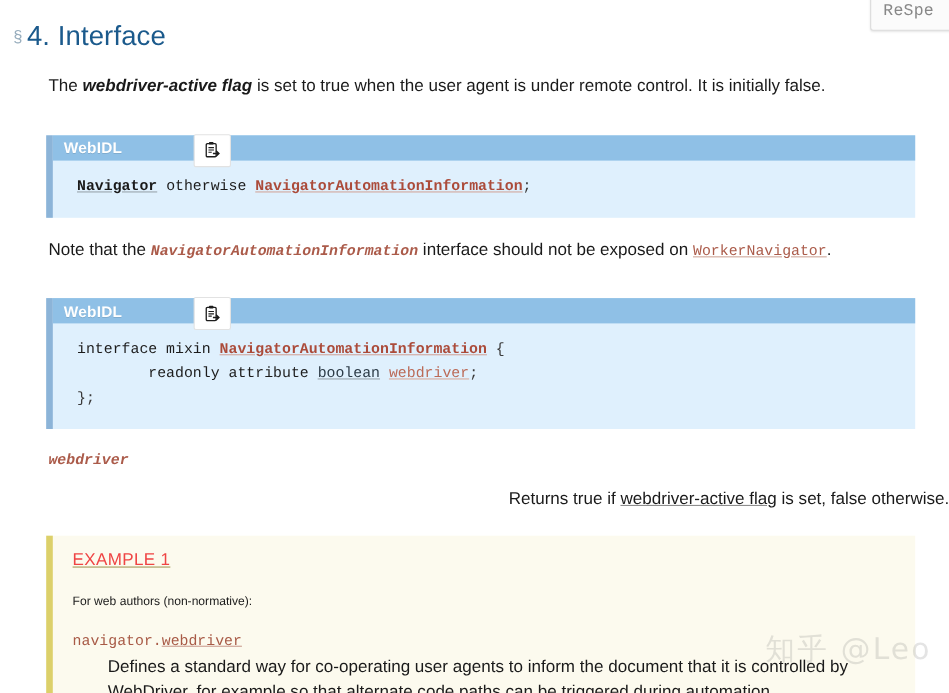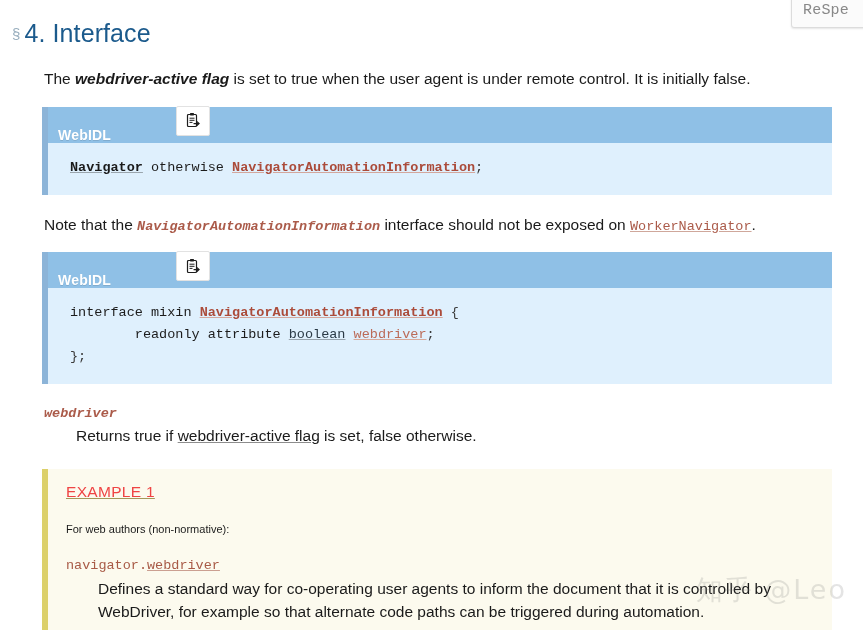--- a/index.html
+++ b/index.html
@@ -99,25 +99,26 @@
     margin: 16px 0 0 0;
     position: relative;
     background: #dff0fd;
     border-left: 6px solid #8cb4d8;
     box-sizing: border-box;
   }
   .idl-block.first { margin-left: 42px; margin-right: 0; width: 790px; }
   .idl-block.second { margin-left: 42px; margin-right: 0; width: 790px; }
 
   .idl-head {
-    height: 36px;
+    height: 23px;
     background: #8fc0e6;
     display: flex;
-    align-items: flex-end;
+    align-items: center;
     position: relative;
+    margin-top: 32px;
   }
   .idl-head .idl-label {
     color: #ffffff;
     font-weight: 700;
     font-size: 14px;
     padding-left: 10px;
     letter-spacing: 0.2px;
     text-shadow: 0 1px 0 rgba(0,0,0,0.10);
   }
   .copy-btn {
@@ -175,24 +176,25 @@
   .defn { margin: 22px 0 0 0; padding: 0 0 0 44px; }
   .defn dt {
     font-family: "Liberation Mono", "DejaVu Sans Mono", monospace;
     font-size: 13.5px;
     font-weight: 700;
     font-style: italic;
     color: #ab5b4a;
     margin: 0;
   }
   .defn dd {
-    margin: 4px 0 0 32px;
+    margin: 16px 0 0 32px;
     font-size: 15.5px;
     line-height: 1.45;
     color: #1a1a1a;
+    text-align: right;
   }
   .defn dd a.term {
     color: #1a1a1a;
     text-decoration: underline;
     text-decoration-color: #8d8d8d;
   }
 
   
   .example-box {
     margin: 22px 0 0 42px;

